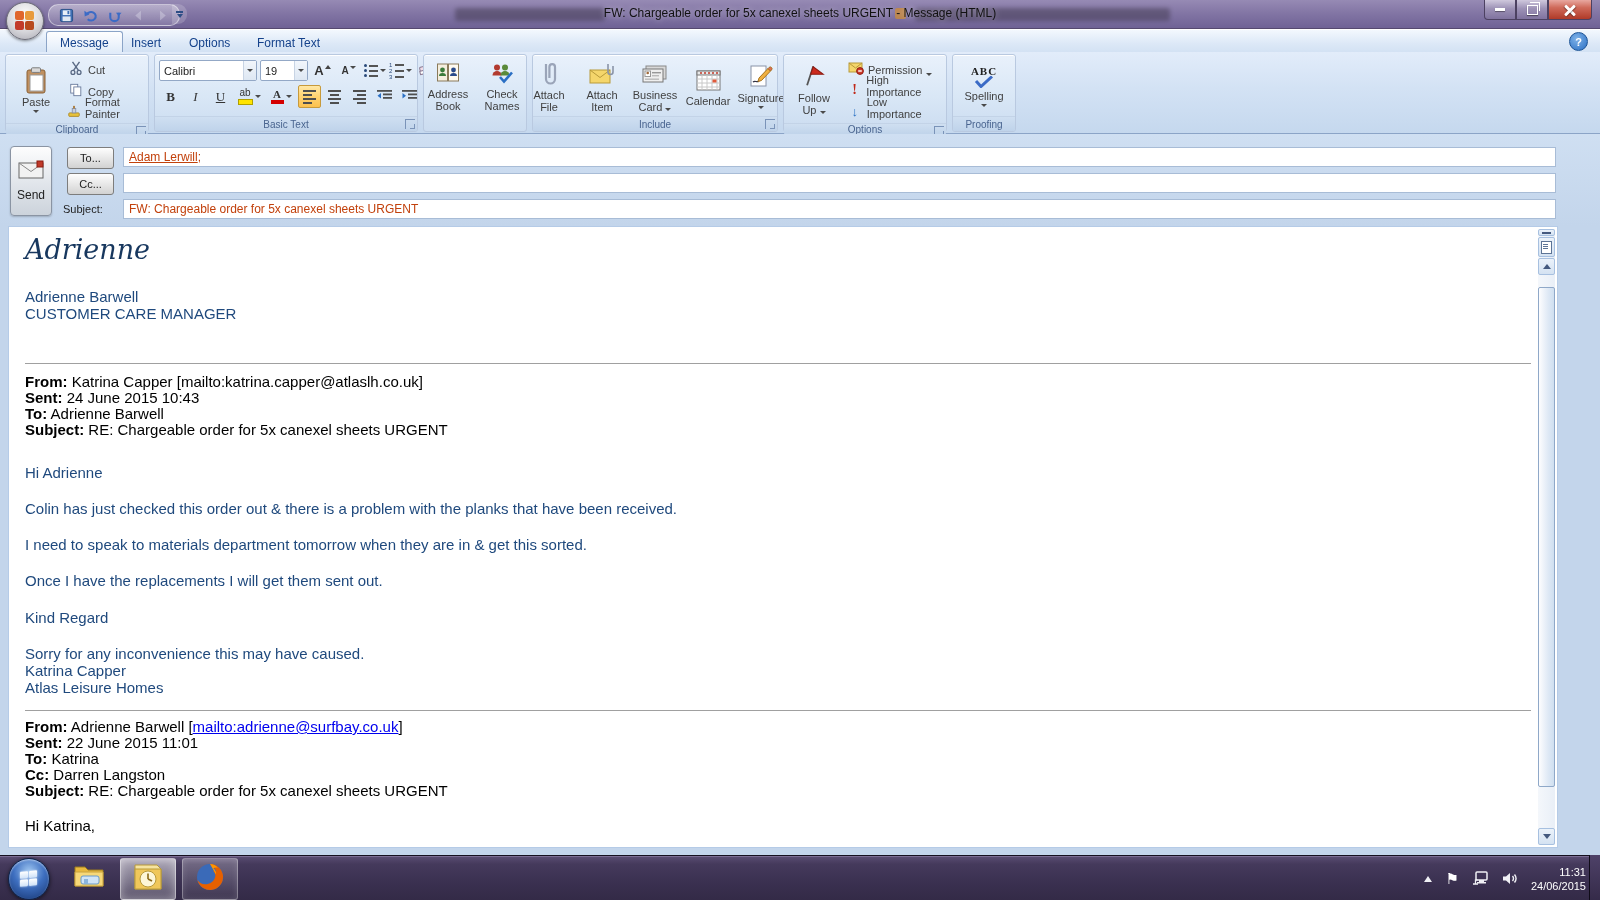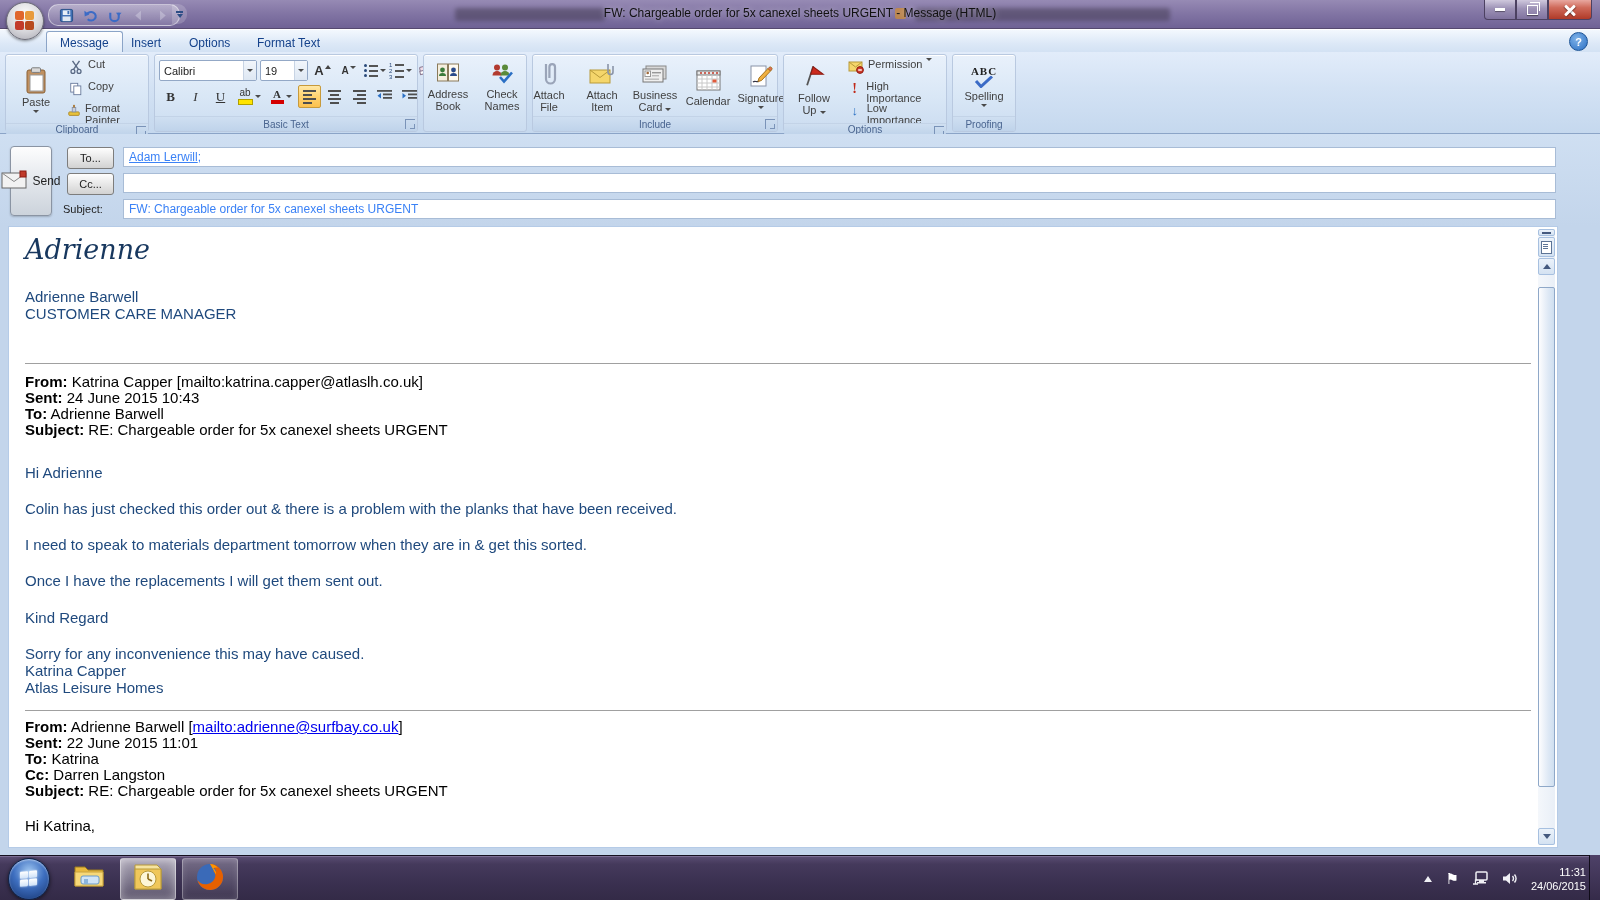--- a/index.html
+++ b/index.html
@@ -60,21 +60,21 @@
     border-bottom:1px solid #8ba4c7;display:flex;align-items:flex-start;padding-top:2px;box-sizing:border-box;}
   .group{margin-left:5px;height:76px;border:1px solid #b9c9e0;border-radius:3px;display:flex;flex-direction:column;
     background:linear-gradient(180deg,#e9f1fb,#d9e7f6 55%,#cbdcf0);box-shadow:inset 0 1px 0 #fff;}
   .gbody{flex:1;display:flex;align-items:center;padding:2px 4px;}
   .gcap{height:14px;display:flex;align-items:center;justify-content:center;gap:4px;font-size:10px;color:#49648f;
     background:linear-gradient(180deg,#cfdff1,#bfd3ea);border-top:1px solid #c3d3e7;border-radius:0 0 2px 2px;position:relative;}
   .launcher{position:absolute;right:2px;top:2px;width:9px;height:9px;border-left:1px solid #7a93b8;border-top:1px solid #7a93b8;cursor:pointer;}
   .launcher:after{content:"";position:absolute;right:0;bottom:0;width:4px;height:4px;border-right:1.5px solid #7a93b8;border-bottom:1.5px solid #7a93b8;}
   .rbig{display:flex;flex-direction:column;align-items:center;justify-content:flex-start;gap:2px;
     min-width:44px;padding:3px 4px 1px;font-size:11px;color:#3f3f3f;text-align:center;line-height:12px;border-radius:3px;cursor:pointer;}
-  .rsmall{display:flex;align-items:flex-start;gap:4px;font-size:11px;color:#3f3f3f;padding:1px 3px;border-radius:2px;cursor:pointer;height:18px;}
+  .rsmall{display:flex;align-items:flex-end;gap:4px;font-size:11px;color:#3f3f3f;padding:1px 3px;border-radius:2px;cursor:pointer;height:18px;}
   .icon16{width:17px;height:17px;display:flex;align-items:center;justify-content:center;}
   .icon24{width:26px;height:26px;display:flex;align-items:center;justify-content:center;}
   .vcaret{width:0;height:0;border-left:3px solid transparent;border-right:3px solid transparent;border-top:3.5px solid #4a4a4a;}
   .combo{height:19px;background:#fff;border:1px solid #93a8c6;border-radius:2px;display:flex;align-items:center;
     font-size:11px;color:#222;padding-left:4px;justify-content:space-between;cursor:pointer;}
   .combo .dd{width:12px;height:100%;display:flex;align-items:center;justify-content:center;border-left:1px solid #c8d4e4;
     background:linear-gradient(180deg,#f2f6fb,#dde7f3);}
   .sq{width:21px;height:21px;border:1px solid transparent;border-radius:2px;display:flex;align-items:center;justify-content:center;
     font-size:12px;color:#333;cursor:pointer;}
   .sq.on{background:linear-gradient(180deg,#ffe8a6,#ffd271 50%,#fbc14e);border:1px solid #c79a3c;}
@@ -88,26 +88,26 @@
   .btxt{font-weight:bold;font-family:"Liberation Serif",serif;font-size:13px;}
   .itxt{font-style:italic;font-family:"Liberation Serif",serif;font-size:13px;}
   .utxt{text-decoration:underline;font-family:"Liberation Serif",serif;font-size:13px;}
   .chip{display:flex;flex-direction:column;align-items:center;line-height:10px;}
   .chipbar{width:13px;height:4px;margin-top:1px;}
   .twoline{line-height:12px;}
 
   
   #composehdr{left:0;top:134px;width:1600px;height:92px;background:linear-gradient(180deg,#cfdff2,#c3d5eb);}
   #sendbtn{left:10px;top:12px;width:40px;height:68px;border:1px solid #8a94a3;border-radius:4px;
-    background:linear-gradient(180deg,#fdfdfd,#e3e7ec 50%,#ccd3db);display:flex;flex-direction:row;align-items:center;
+    background:linear-gradient(180deg,#fdfdfd,#e3e7ec 50%,#ccd3db);display:flex;flex-direction:column;align-items:center;
     justify-content:center;gap:5px;font-size:12px;color:#222;cursor:pointer;box-shadow:0 1px 2px rgba(0,0,0,.2);}
   .fieldbtn{width:45px;height:20px;border:1px solid #7d7d7d;border-radius:3px;font-size:11px;color:#222;
     background:linear-gradient(180deg,#fefefe,#e8e8e8 50%,#d2d2d2);display:flex;align-items:center;justify-content:center;cursor:pointer;}
   .field{position:absolute;left:123px;width:1433px;height:20px;background:#fff;border:1px solid #a8bcd6;
-    font-size:12px;color:#3b82f6;display:flex;align-items:center;padding-left:5px;box-sizing:border-box;cursor:text;}
+    font-size:12px;color:#c2410c;display:flex;align-items:center;padding-left:5px;box-sizing:border-box;cursor:text;}
   .lbl{font-size:11px;color:#222;}
 
   
   #msgbody{left:8px;top:226px;width:1550px;height:622px;background:#fff;border:1px solid #b5cbe7;box-sizing:border-box;overflow:hidden;}
   #bodyinner{position:absolute;left:0;top:0;right:22px;padding:4px 4px 0 16px;font-size:15px;line-height:17px;color:#000;}
   .script{font-family:"DejaVu Serif",serif;font-style:italic;font-size:27px;line-height:30px;color:#17375e;margin-top:4px;}
   .blue{color:#1F497D;}
   .hrule{border:none;border-top:1px solid #a0a0a0;margin:0;}
   .hline{line-height:16px;}
   .hline b{font-weight:bold;}

